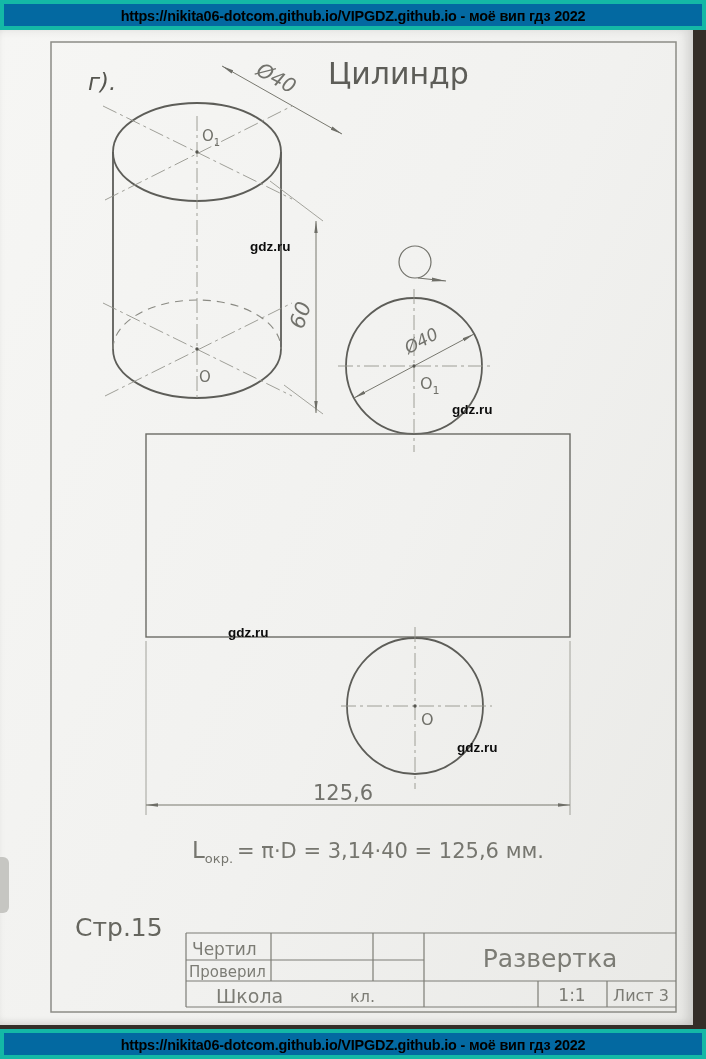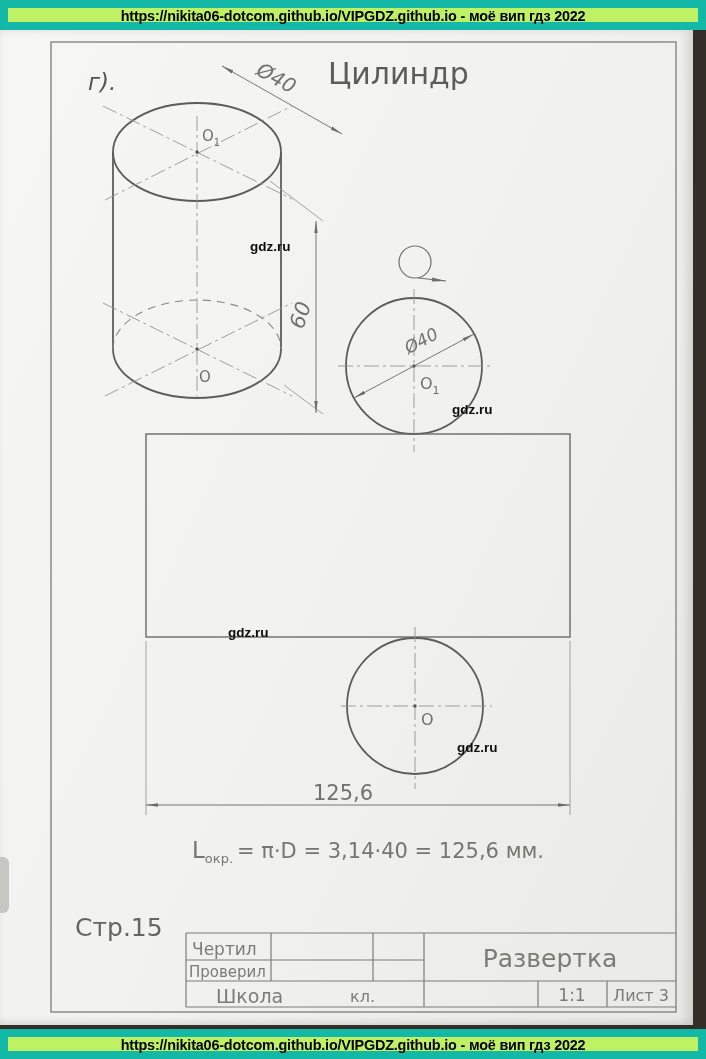--- a/index.html
+++ b/index.html
@@ -8,21 +8,21 @@
     background:#342e28;
     font-family:"Liberation Sans", sans-serif;
   }
   .paper{
     position:absolute;left:0;top:30px;width:693px;height:995px;
     background:linear-gradient(115deg,#f6f6f4 0%,#f1f1ef 55%,#e9e9e6 100%);
     box-shadow:inset -7px 0 10px rgba(0,0,0,0.10), inset 0 -4px 6px rgba(0,0,0,0.05);
   }
   .band{
     position:absolute;left:0;width:706px;height:30px;
-    background:#bef264;border:8px solid #14b8a6;box-sizing:border-box;
+    background:#0369a1;border:4px solid #14b8a6;box-sizing:border-box;
     display:flex;align-items:center;justify-content:center;
     z-index:5;
   }
   .band-top{top:0;}
   .band-bottom{bottom:0;}
   .band span{
     font-weight:bold;font-size:15px;color:#000;letter-spacing:-0.2px;
     transform:scaleX(0.96);white-space:nowrap;
   }
   .page-curl{

